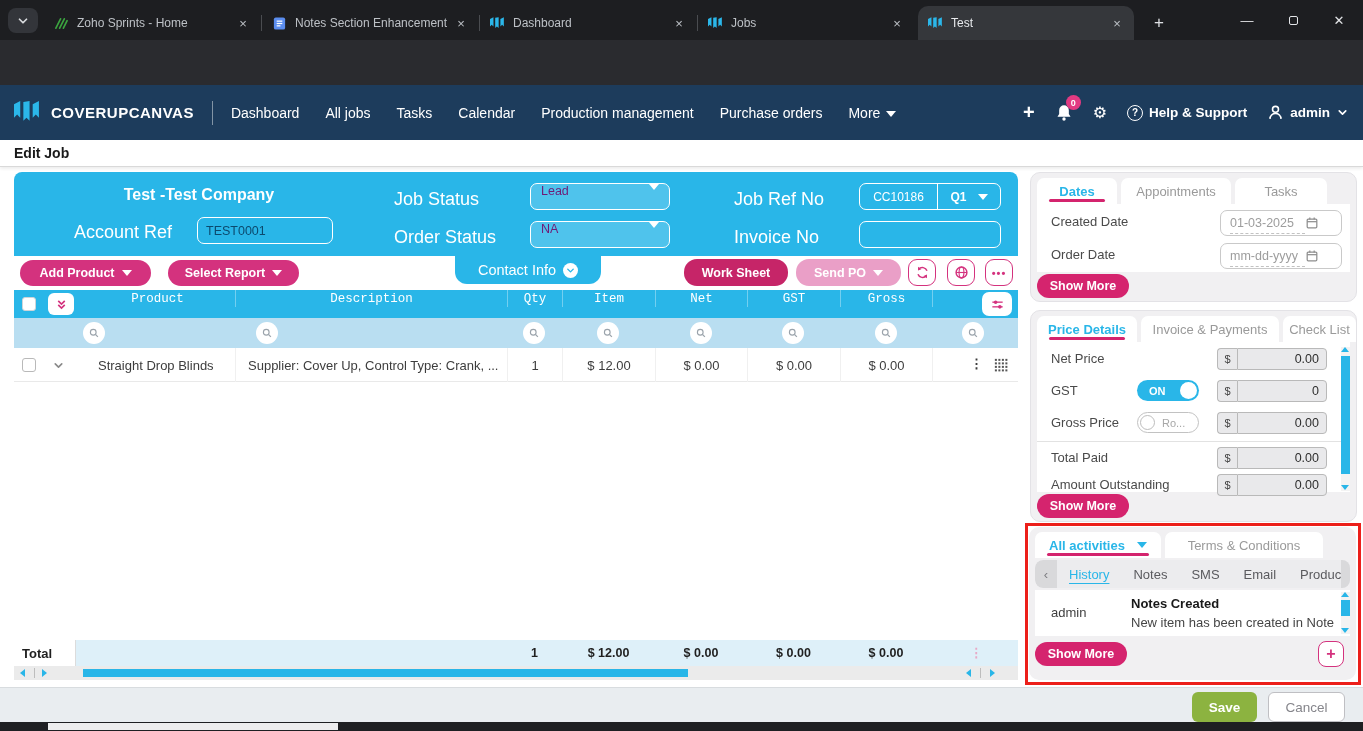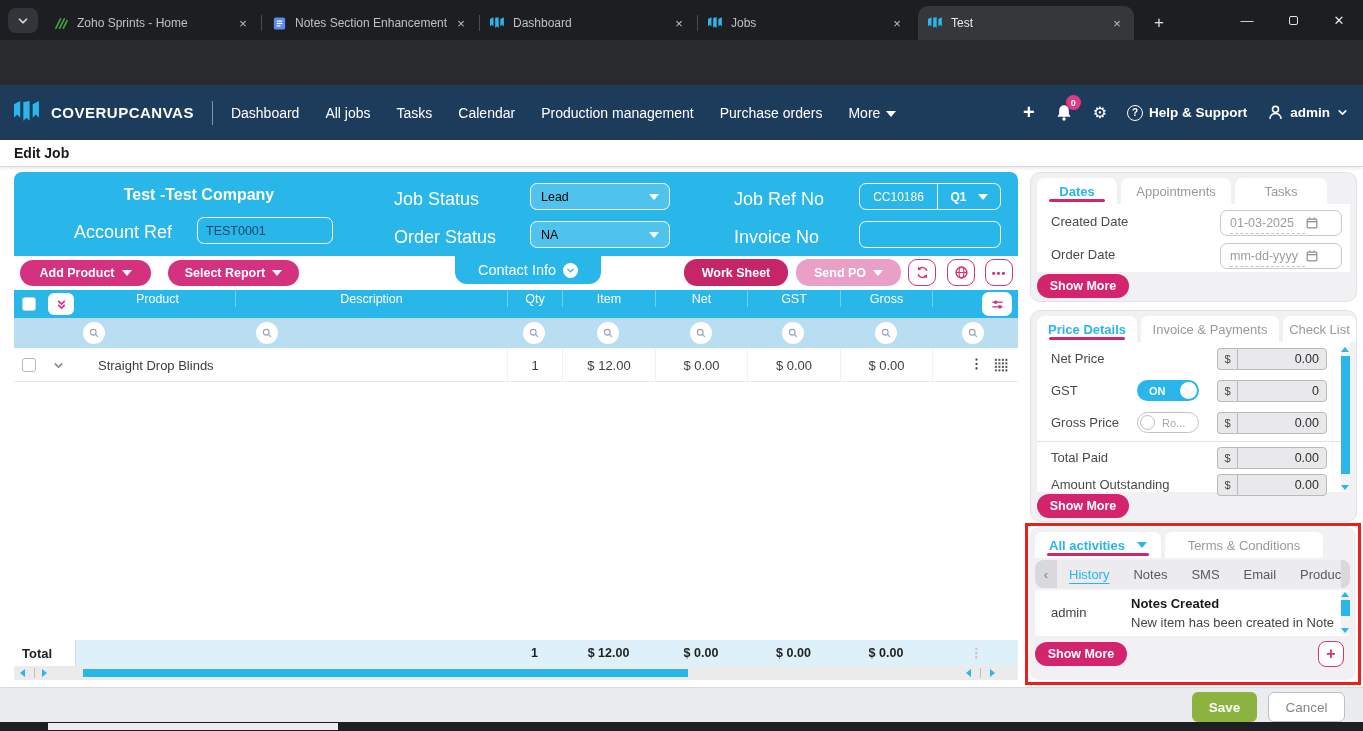--- a/index.html
+++ b/index.html
@@ -41,36 +41,36 @@
 
   
   .titlebar { position:absolute; left:0; top:140px; width:1363px; height:27px; background:#fff; border-bottom:1px solid #d9d9d9; box-shadow:0 2px 3px rgba(0,0,0,.07); font-size:14px; font-weight:bold; color:#1a1a1a; display:flex; align-items:center; padding-left:14px; }
 
   
   .jobcard { position:absolute; left:14px; top:172px; width:1004px; height:508px; background:#fff; }
   .bluehead { position:absolute; left:0; top:0; width:1004px; height:84px; background:#29b6e8; border-radius:8px 8px 0 0; color:#fff; }
   .jobtitle { position:absolute; left:40px; top:14px; width:290px; text-align:center; font-weight:bold; font-size:16px; }
   .blabel { position:absolute; font-size:18px; font-weight:normal; }
   .binput { position:absolute; border:1.5px solid #fff; border-radius:7px; background:transparent; color:#0c4a6e; font-size:12.5px; padding:0 8px; font-family:"Liberation Sans",sans-serif; }
-  .bselect { position:absolute; border:1.5px solid #fff; border-radius:7px; background:rgba(255,255,255,.18); color:#000000; font-size:12.5px; display:flex; align-items:center; padding:0 10px; }
+  .bselect { position:absolute; border:1.5px solid #fff; border-radius:7px; background:rgba(255,255,255,.18); color:#701a75; font-size:12.5px; display:flex; align-items:flex-start; padding:0 10px; }
   .bselect .caret { margin-left:auto; }
   .refbox { position:absolute; border:1.5px solid #fff; border-radius:7px; display:flex; color:#fff; font-size:12px; }
   .refbox .p1 { width:78px; display:flex; align-items:center; justify-content:center; border-right:1.5px solid #fff; }
   .refbox .p2 { flex:1; display:flex; align-items:center; justify-content:center; gap:5px; font-weight:bold; }
 
   .jtoolbar { position:absolute; left:0; top:84px; width:1004px; height:34px; background:#fff; }
   .pinkbtn { position:absolute; background:#d4327e; color:#fff; border:none; border-radius:13px; font-weight:bold; font-size:12.5px; display:flex; align-items:center; justify-content:center; gap:7px; font-family:"Liberation Sans",sans-serif; }
   .pinkbtn .caret { margin-left:0; border-top-color:#fff; }
   .contactinfo { position:absolute; left:441px; top:0; width:146px; height:28px; background:#29b6e8; border-radius:0 0 12px 12px; color:#fff; font-size:14.5px; display:flex; align-items:center; justify-content:center; gap:7px; }
   .cichev { width:15px; height:15px; background:#fff; border-radius:50%; color:#29b6e8; display:flex; align-items:center; justify-content:center; }
   .iconbtn { position:absolute; top:3px; width:28px; height:27px; background:#fff; border:1.6px solid #d4327e; border-radius:9px; color:#d4327e; display:flex; align-items:center; justify-content:center; font-weight:bold; }
 
   
   .thead { position:absolute; left:0; top:118px; width:1004px; height:28px; background:#29b6e8; color:#fff; }
-  .thcell { position:absolute; top:0; height:17px; display:flex; align-items:center; justify-content:center; font-size:12.5px; border-left:1px solid rgba(255,255,255,.35); }
+  .thcell { position:absolute; top:0; height:17px; display:flex; align-items:center; justify-content:center; font-size:12.5px; border-left:1px solid rgba(255,255,255,.35);font-family:Liberation Mono, monospace; }
   .chkbox { width:14px; height:14px; background:#fff; border:1px solid #cfd4d8; border-radius:3px; }
   .sortbtn { position:absolute; left:34px; top:3px; width:26px; height:22px; background:#fff; border-radius:6px; color:#d4327e; display:flex; align-items:center; justify-content:center; }
   .setbtn { position:absolute; left:968px; top:2px; width:30px; height:24px; background:#fff; border-radius:7px; color:#d4327e; display:flex; align-items:center; justify-content:center; }
   .tfilter { position:absolute; left:0; top:146px; width:1004px; height:30px; background:#b9def1; }
   .fcirc { position:absolute; top:4px; width:22px; height:22px; background:#fff; border-radius:50%; color:#9aa3ab; display:flex; align-items:center; justify-content:center; }
   .trow { position:absolute; left:0; top:176px; width:1004px; height:34px; background:#fff; border-bottom:1px solid #e9e9e9; font-size:13px; color:#3d3d3d; }
   .tcell { position:absolute; top:0; height:34px; display:flex; align-items:center; border-left:1px solid #f0f0f0; }
   .tcell.center { justify-content:center; }
   .rowchev { color:#8a8a8a; }
   .totalrow { position:absolute; left:0; top:468px; width:1004px; height:26px; background:#def0f9; font-size:12.5px; color:#1f1f1f; }
@@ -473,20 +473,21 @@
         </svg>
       </span>
   </div>
 
   <div class="trow">
     <span class="chkbox abs" style="left:8px;top:10px;border-color:#b9b9b9"></span>
     <svg class="ic abs rowchev" style="left:38px;top:11px" width="13" height="13">
         <use href="#i-chev"></use>
       </svg>
     <div class="tcell" style="left:66px;width:155px;border-left:none;padding-left:18px">Straight Drop Blinds</div>
+    <div class="tcell" style="left:221px;width:272px;padding-left:12px;white-space:nowrap;overflow:hidden">Supplier: Cover Up, Control Type: Crank, ...</div>
     <div class="tcell center" style="left:493px;width:55px">1</div>
     <div class="tcell center" style="left:548px;width:93px">$ 12.00</div>
     <div class="tcell center" style="left:641px;width:92px">$ 0.00</div>
     <div class="tcell center" style="left:733px;width:93px">$ 0.00</div>
     <div class="tcell center" style="left:826px;width:92px">$ 0.00</div>
     <div class="tcell" style="left:918px;width:45px"></div>
     <span class="abs" style="left:956px;top:8px;color:#3c3c3c;font-weight:bold">⋮</span>
     <svg class="ic abs" style="left:980px;top:10px;color:#555" width="14" height="14">
         <use href="#i-grid"></use>
       </svg>

